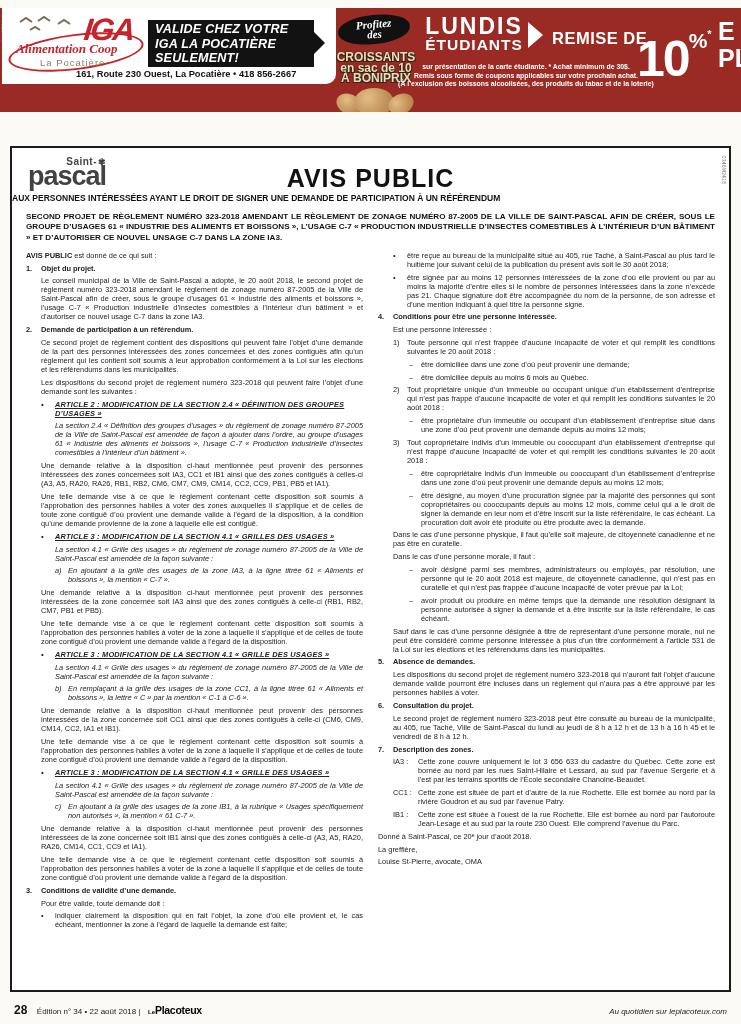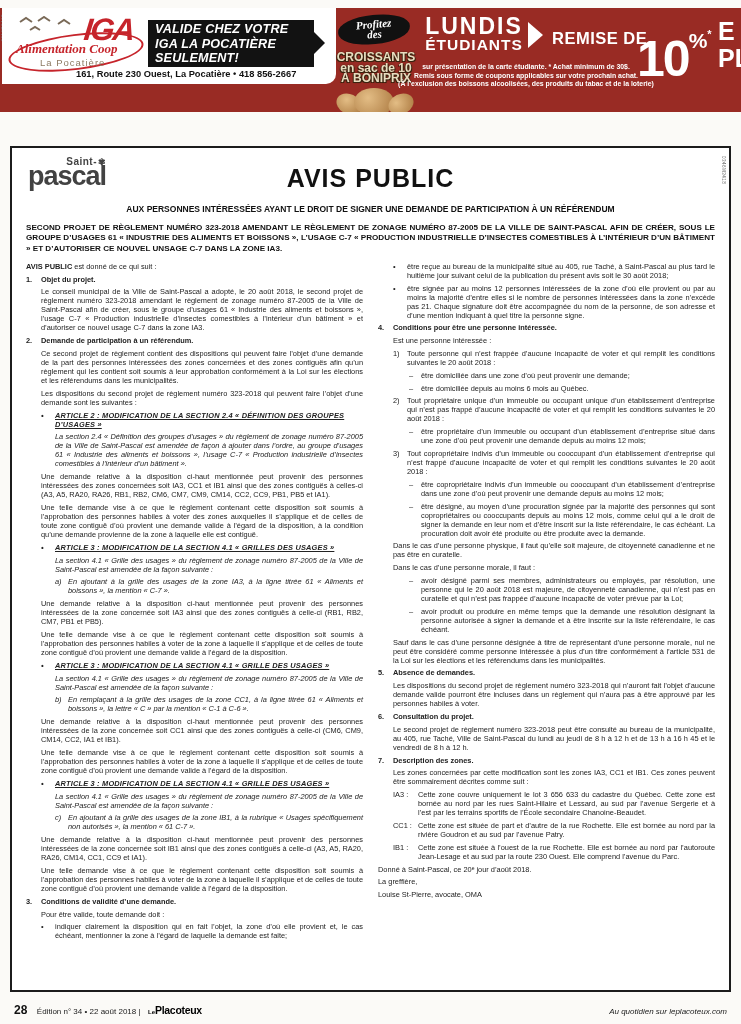--- a/index.html
+++ b/index.html
@@ -38,21 +38,21 @@
   .edge-letters{position:absolute; right:-9px; top:10px; color:#fff; font-weight:900; font-size:25px; line-height:27px; text-align:left;}
 
   
   .notice{position:relative; margin:34px 10px 0; height:846px; background:#fff; border:2px solid #1c1c1c; overflow:hidden;}
   .sp-logo{position:absolute; left:16px; top:8px; color:#424242;text-align:right;}
   .sp-top{font-size:10px; font-weight:bold; letter-spacing:.5px;}
   .emblem{font-size:9px; margin-left:1px;}
   .sp-main{font-size:27px; font-weight:900; letter-spacing:-1px; line-height:22px; margin-top:-2px;}
   .notice-code{position:absolute; right:3px; top:8px; writing-mode:vertical-rl; font-size:4.5px; color:#666; letter-spacing:.5px;}
   .title{padding-top:16px; text-align:center; font-size:25px; font-weight:900; letter-spacing:1px; color:#111;}
-  .subtitle{margin-top:11px; text-align:center; font-weight:bold; font-size:8.5px; color:#111;}
+  .subtitle{font-weight:bold; font-size:8.5px; color:#111;}
   .intro{margin:9px 14px 0; font-weight:bold; font-size:8.1px; line-height:10.3px; text-align:justify; color:#111;}
   .cols{display:flex; gap:15px; margin:8px 14px 0;}
   .col{flex:1; font-size:7.4px; line-height:9px; color:var(--ink);}
   .blk{margin-bottom:3.8px; text-align:justify;}
   .blk .lbl{flex:none;}
   .blk .txt{flex:1; text-align:justify;}
   .blk.lead{margin-left:0;}
   .blk.p{margin-left:15px;}
   .blk.pout{margin-left:0;}
   .blk.pi{margin-left:29px; font-style:italic;}
@@ -283,21 +283,20 @@
           <div class="blk p">Les dispositions du second projet de règlement numéro 323-2018 qui n’auront fait l’objet d’aucune demande valide pourront être incluses dans un règlement qui n’aura pas à être approuvé par les personnes habiles à voter.</div>
           <div class="blk num">
             <span class="lbl">6.</span>
             <span class="txt">Consultation du projet.</span>
           </div>
           <div class="blk p">Le second projet de règlement numéro 323-2018 peut être consulté au bureau de la municipalité, au 405, rue Taché, Ville de Saint-Pascal du lundi au jeudi de 8 h à 12 h et de 13 h à 16 h 45 et le vendredi de 8 h à 12 h.</div>
           <div class="blk num">
             <span class="lbl">7.</span>
             <span class="txt">Description des zones.</span>
           </div>
-          <div class="blk p">Les zones concernées par cette modification sont les zones IA3, CC1 et IB1. Ces zones peuvent être sommairement décrites comme suit :</div>
           <div class="blk zone">
             <span class="lbl">IA3 :</span>
             <span class="txt">Cette zone couvre uniquement le lot 3 656 633 du cadastre du Québec. Cette zone est bornée au nord par les rues Saint-Hilaire et Lessard, au sud par l’avenue Sergerie et à l’est par les terrains sportifs de l’École secondaire Chanoine-Beaudet.</span>
           </div>
           <div class="blk zone">
             <span class="lbl">CC1 :</span>
             <span class="txt">Cette zone est située de part et d’autre de la rue Rochette. Elle est bornée au nord par la rivière Goudron et au sud par l’avenue Patry.</span>
           </div>
           <div class="blk zone">
             <span class="lbl">IB1 :</span>

